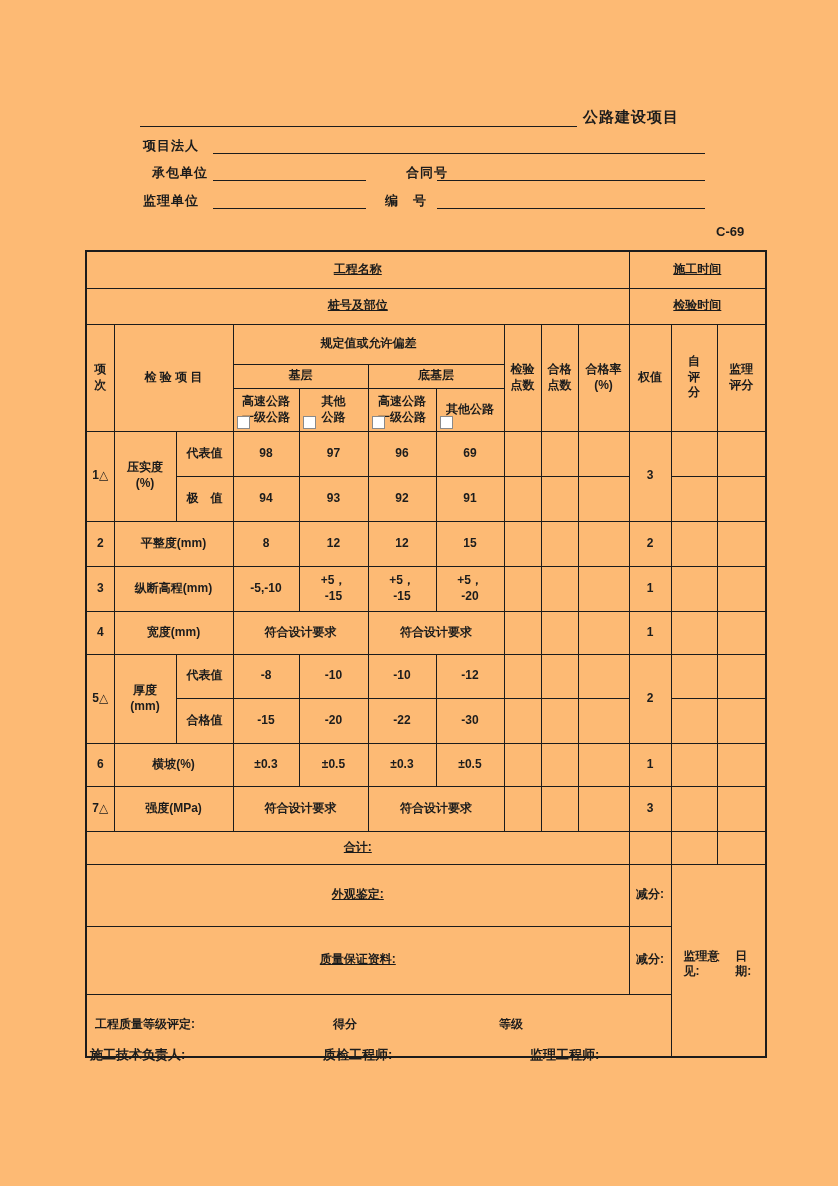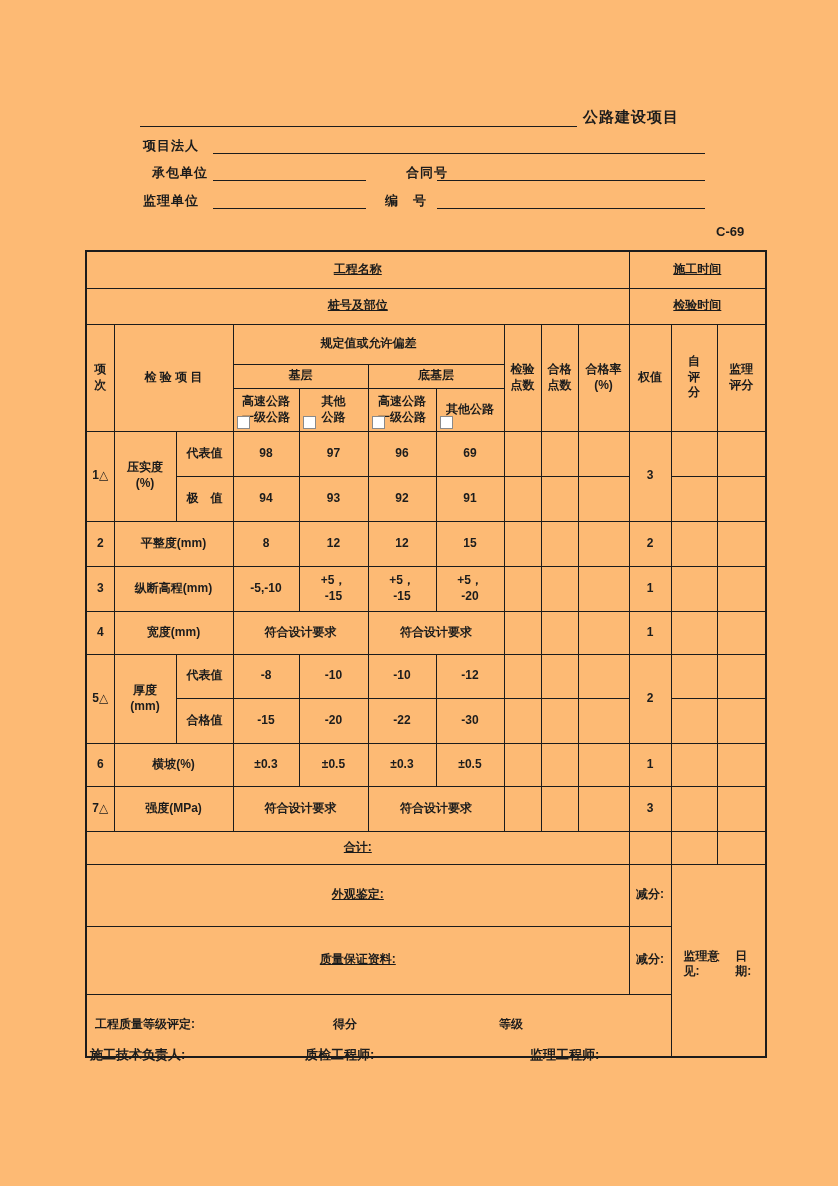--- a/index.html
+++ b/index.html
@@ -296,16 +296,16 @@
       <td colspan="11" class="grade-row">
         <span class="grade-label">工程质量等级评定:</span>
         <span class="grade-score">得分</span>
         <span class="grade-level">等级</span>
       </td>
     </tr>
   </tbody>
     </table>
 
   <div class="abs footer-label" style="left:90px;top:1046px;">施工技术负责人:</div>
-  <div class="abs footer-label" style="left:305px;top:1046px;">质检工程师:</div>
+  <div class="abs footer-label" style="left:323px;top:1046px;">质检工程师:</div>
   <div class="abs footer-label" style="left:530px;top:1046px;">监理工程师:</div>
 
 </div>
 
 </body></html>

